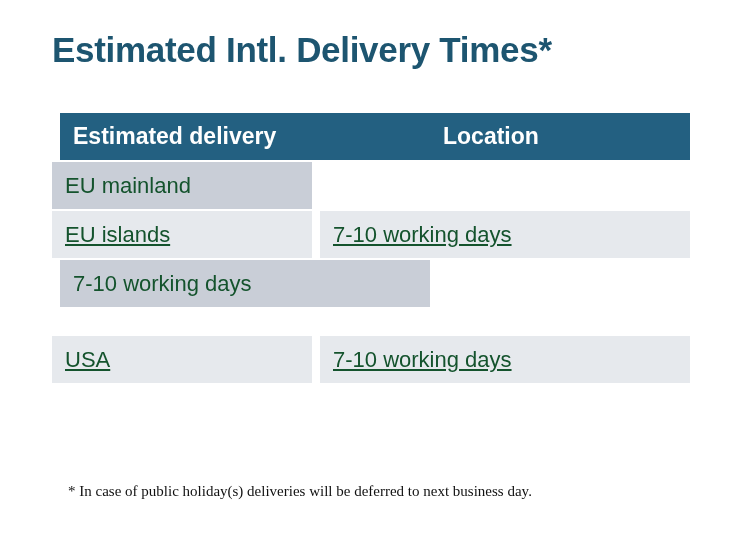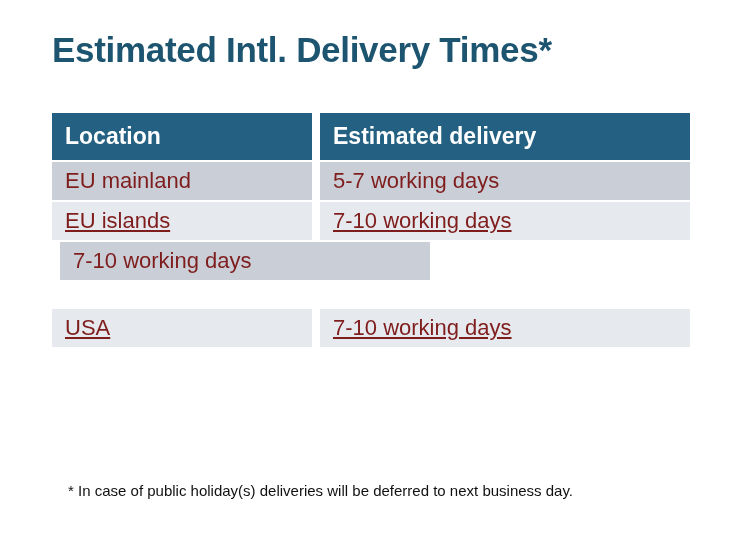--- a/index.html
+++ b/index.html
@@ -43,24 +43,24 @@
     margin-bottom: 2px;
   }
   .row:last-child {
     margin-bottom: 0;
     margin-top: 27px;
   }
   .cell {
     box-sizing: border-box;
     display: flex;
     align-items: center;
-    height: 38px;
+    height: 47px;
     padding: 0 13px;
     font-size: 22px;
-    color: #7f1d1d;
+    color: #14532d;
     white-space: nowrap;
     overflow: hidden;
   }
   .cell.loc {
     width: 260px;
     flex: 0 0 260px;
   }
   .cell.est {
     width: 370px;
     flex: 0 0 370px;
@@ -81,39 +81,39 @@
     text-decoration: underline;
   }
   .footnote {
     position: absolute;
     left: 68px;
     top: 481px;
     font-size: 15px;
     color: #111111;
     line-height: 20px;
     white-space: nowrap;
+    font-family: Liberation Serif, serif;
   }
 </style>
 </head>
 <body>
 
 <div class="page">
 
   <div class="title">Estimated Intl. Delivery Times*</div>
 
   <div class="table">
 
     <div class="row header">
+      <div class="cell est">Estimated delivery</div>
       <div class="cell loc">Location</div>
-      <div class="cell est">Estimated delivery</div>
     </div>
 
     <div class="row dark">
       <div class="cell loc">EU mainland</div>
-      <div class="cell est">5-7 working days</div>
     </div>
 
     <div class="row light">
       <div class="cell loc">EU islands</div>
       <div class="cell est">7-10 working days</div>
     </div>
 
     <div class="row dark">
       <div class="cell est">7-10 working days</div>
     </div>

